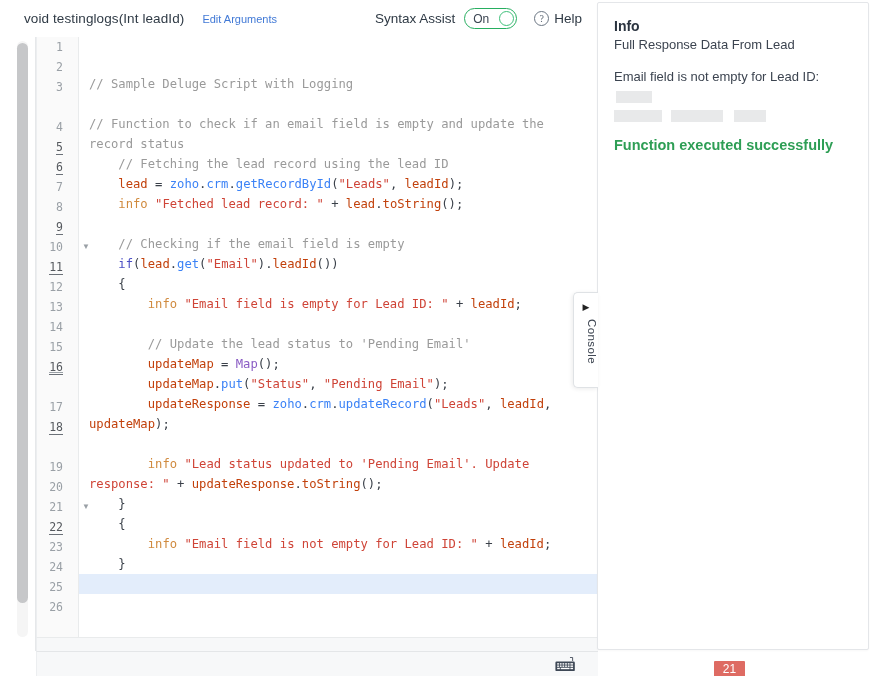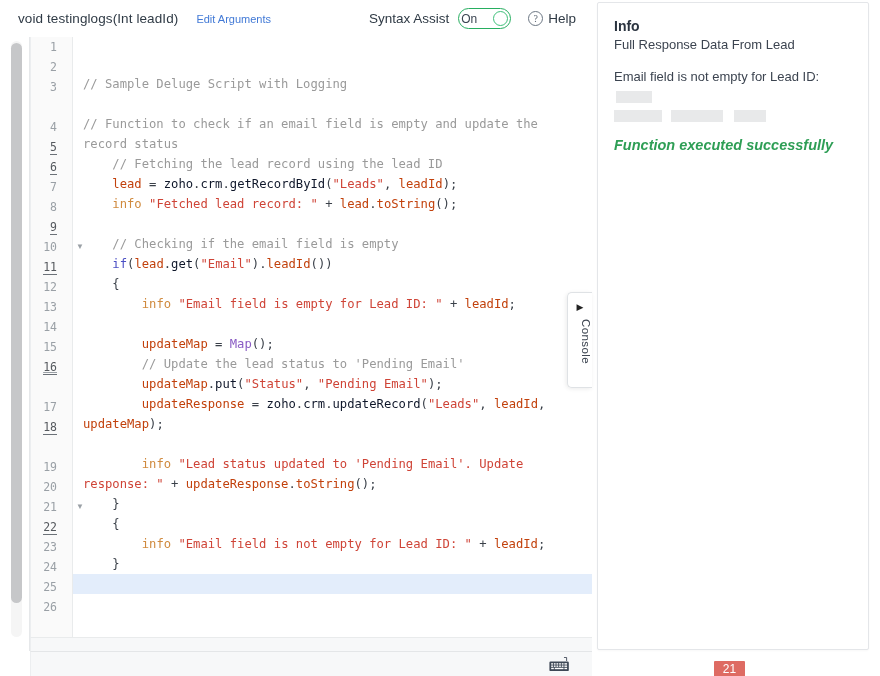--- a/index.html
+++ b/index.html
@@ -14,21 +14,21 @@
   #app {
     position: relative;
     width: 880px;
     height: 676px;
     background: #ffffff;
   }
 
   
   #editor-pane {
     position: absolute;
-    left: 4px; top: 0;
+    left: 10px; top: 0;
     width: 588px; height: 484px;
     background: #ffffff;
   }
 
   
   #toolbar {
     position: absolute;
     left: 0; top: 0;
     width: 588px; height: 37px;
     background: #ffffff;
@@ -70,20 +70,21 @@
     border: 1.4px solid #27ae60;
     border-radius: 11px;
     background: #ffffff;
     padding: 0 2px;
     cursor: pointer;
     position: relative;
   }
   .toggle-text {
     font-size: 12px;
     color: #3b4552;
+    margin-left: 6px;
   }
   .toggle-knob {
     position: absolute;
     right: 2px; top: 1.5px;
     width: 15px; height: 15px;
     border: 1.4px solid #3fc07a;
     border-radius: 50%;
     background: #ffffff;
   }
   .help-wrap {
@@ -193,21 +194,21 @@
     font-size: 8px;
     color: #9aa0a6;
     text-align: center;
     cursor: pointer;
   }
 
   
   .c-com  { color: #9a9a9a; }
   .c-str  { color: #cf4437; }
   .c-id   { color: #c2410c; }
-  .c-fn   { color: #0f172a; }
+  .c-fn   { color: #3b82f6; }
   .c-kw   { color: #4b4fc4; }
   .c-log  { color: #d08a3e; }
   .c-type { color: #8a5cc4; }
   .c-pun  { color: #3a4049; }
 
   
   #console-tab {
     position: absolute;
     right: 0; top: 292px;
     width: 25px; height: 96px;
@@ -300,21 +301,20 @@
   .redact.r2 { width: 48px; }
   .redact.r3 { width: 52px; margin-left: 9px; }
   .redact.r4 { width: 32px; margin-left: 11px; }
   .redact-line2 { margin-top: 3px; line-height: 14px; }
   .info-success {
     font-size: 14.5px;
     font-weight: bold;
     color: #2e9e55;
     line-height: 19px;
     margin-top: 14px;
-    font-style: italic;
   }
 
   
   #count-badge {
     position: absolute;
     left: 714px; top: 661px;
     min-width: 31px; height: 17px;
     background: #de6b63;
     color: #ffffff;
     font-size: 12px;
@@ -390,22 +390,22 @@
           <div class="row"><span class="c-com">// Function to check if an email field is empty and update the record status</span></div>
           <div class="row"><span class="c-com">    // Fetching the lead record using the lead ID</span></div>
           <div class="row"><span class="c-pun">    </span><span class="c-id">lead</span><span class="c-pun"> = </span><span class="c-fn">zoho</span><span class="c-pun">.</span><span class="c-fn">crm</span><span class="c-pun">.</span><span class="c-fn">getRecordById</span><span class="c-pun">(</span><span class="c-str">"Leads"</span><span class="c-pun">, </span><span class="c-id">leadId</span><span class="c-pun">);</span></div>
           <div class="row"><span class="c-pun">    </span><span class="c-log">info</span><span class="c-pun"> </span><span class="c-str">"Fetched lead record: "</span><span class="c-pun"> + </span><span class="c-id">lead</span><span class="c-pun">.</span><span class="c-id">toString</span><span class="c-pun">();</span></div>
           <div class="row">&nbsp;</div>
           <div class="row"><span class="c-com">    // Checking if the email field is empty</span></div>
           <div class="row"><span class="c-pun">    </span><span class="c-kw">if</span><span class="c-pun">(</span><span class="c-id">lead</span><span class="c-pun">.</span><span class="c-fn">get</span><span class="c-pun">(</span><span class="c-str">"Email"</span><span class="c-pun">).</span><span class="c-id">leadId</span><span class="c-pun">())</span></div>
           <div class="row"><span class="c-pun">    {</span></div>
           <div class="row"><span class="c-pun">        </span><span class="c-log">info</span><span class="c-pun"> </span><span class="c-str">"Email field is empty for Lead ID: "</span><span class="c-pun"> + </span><span class="c-id">leadId</span><span class="c-pun">;</span></div>
           <div class="row">&nbsp;</div>
+          <div class="row"><span class="c-com">        // Update the lead status to 'Pending Email'</span></div>
           <div class="row"><span class="c-pun">        </span><span class="c-id">updateMap</span><span class="c-pun"> = </span><span class="c-type">Map</span><span class="c-pun">();</span></div>
-          <div class="row"><span class="c-com">        // Update the lead status to 'Pending Email'</span></div>
           <div class="row"><span class="c-pun">        </span><span class="c-id">updateMap</span><span class="c-pun">.</span><span class="c-fn">put</span><span class="c-pun">(</span><span class="c-str">"Status"</span><span class="c-pun">, </span><span class="c-str">"Pending Email"</span><span class="c-pun">);</span></div>
           <div class="row"><span class="c-pun">        </span><span class="c-id">updateResponse</span><span class="c-pun"> = </span><span class="c-fn">zoho</span><span class="c-pun">.</span><span class="c-fn">crm</span><span class="c-pun">.</span><span class="c-fn">updateRecord</span><span class="c-pun">(</span><span class="c-str">"Leads"</span><span class="c-pun">, </span><span class="c-id">leadId</span><span class="c-pun">, </span><span class="c-id">updateMap</span><span class="c-pun">);</span></div>
           <div class="row">&nbsp;</div>
           <div class="row"><span class="c-pun">        </span><span class="c-log">info</span><span class="c-pun"> </span><span class="c-str">"Lead status updated to 'Pending Email'. Update response: "</span><span class="c-pun"> + </span><span class="c-id">updateResponse</span><span class="c-pun">.</span><span class="c-id">toString</span><span class="c-pun">();</span></div>
           <div class="row"><span class="c-pun">    }</span></div>
           <div class="row"><span class="c-pun">    {</span></div>
           <div class="row"><span class="c-pun">        </span><span class="c-log">info</span><span class="c-pun"> </span><span class="c-str">"Email field is not empty for Lead ID: "</span><span class="c-pun"> + </span><span class="c-id">leadId</span><span class="c-pun">;</span></div>
           <div class="row"><span class="c-pun">    }</span></div>
           <div class="row active">&nbsp;</div>
           <div class="row">&nbsp;</div>

